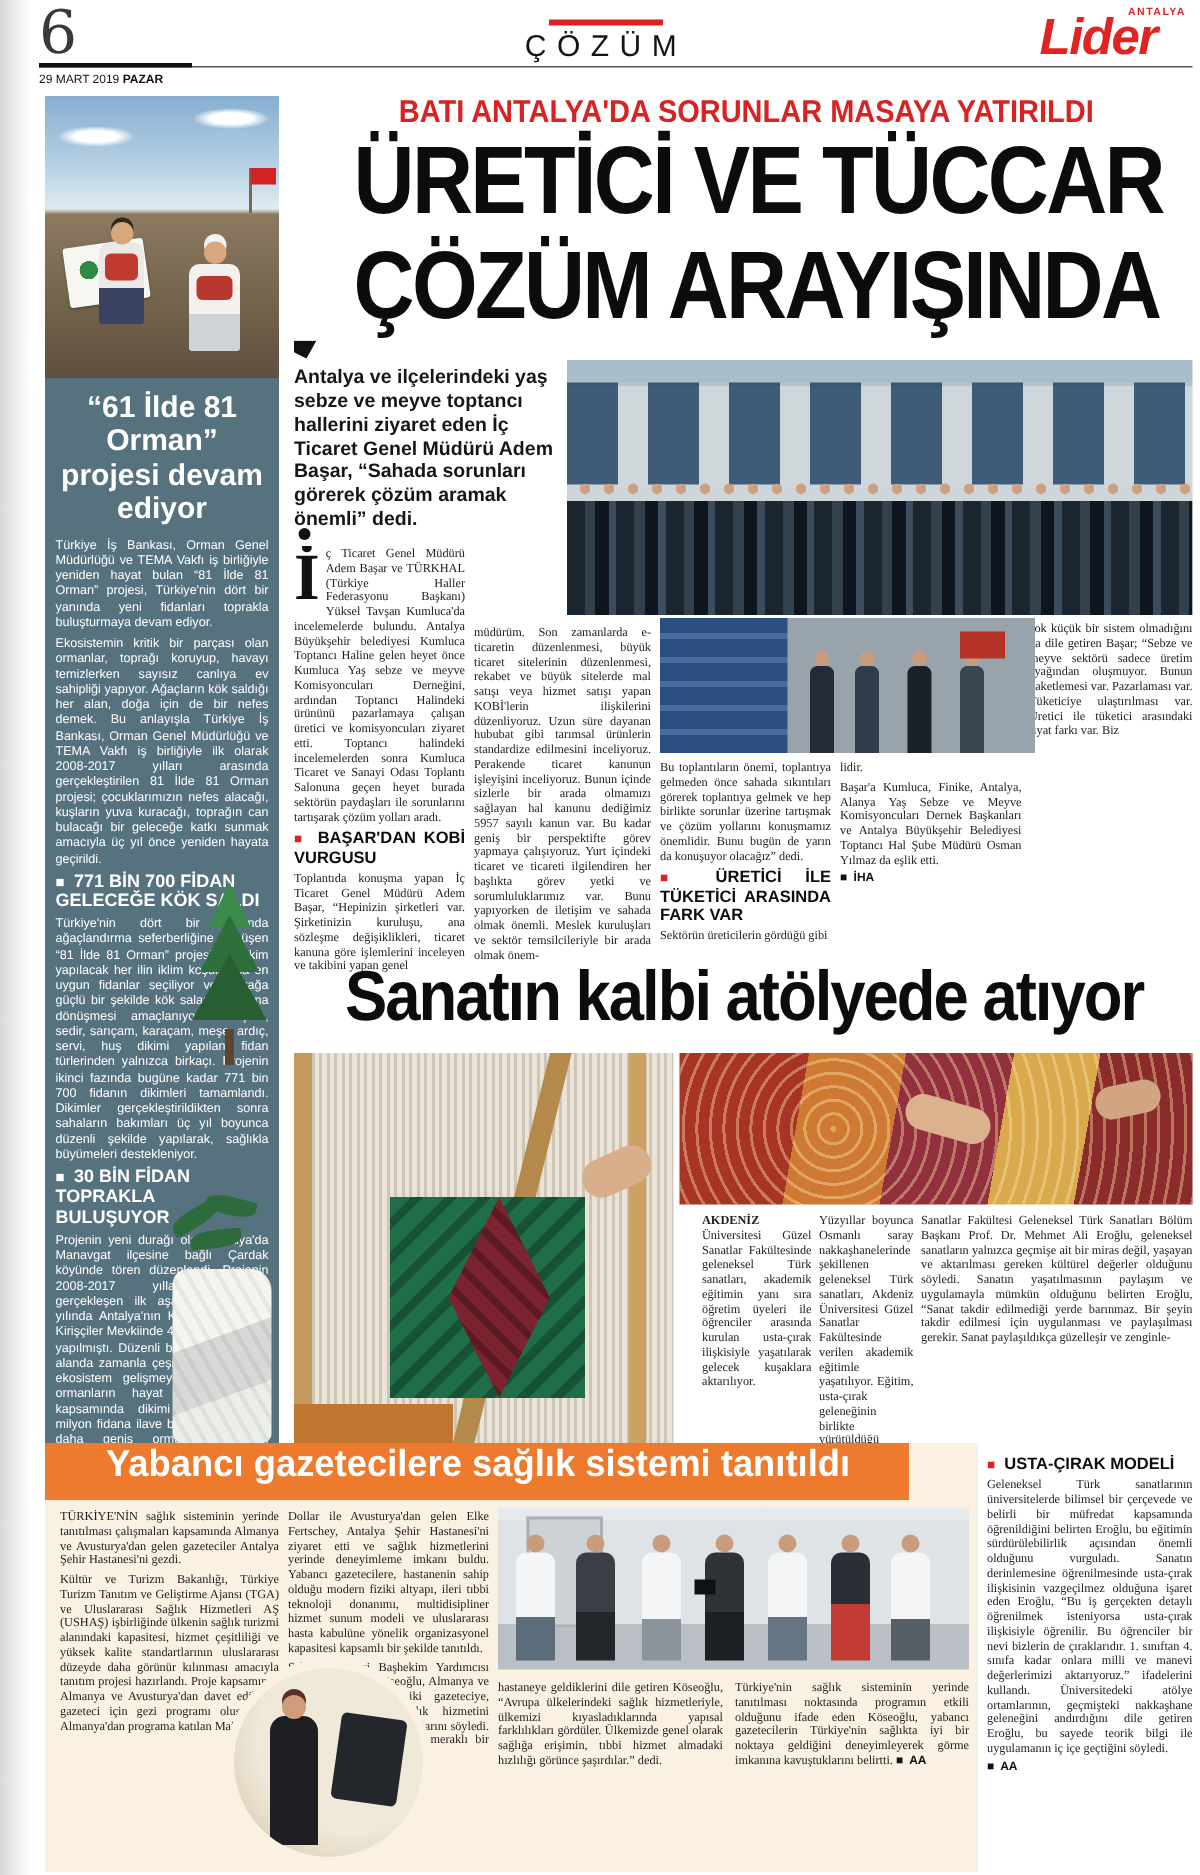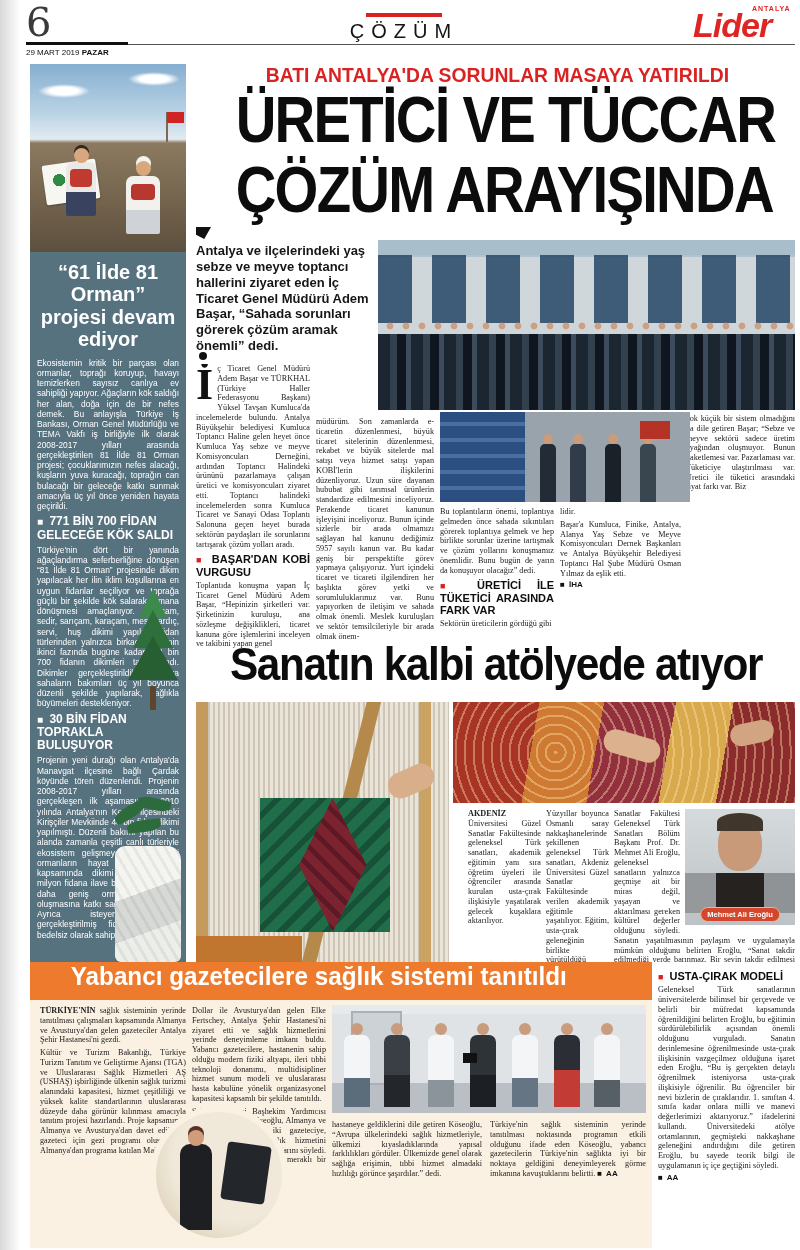--- a/index.html
+++ b/index.html
@@ -152,29 +152,29 @@
   .s2-head{left:196px;top:640px;width:600px;text-align:center;font:900 47px/1 "Liberation Sans",sans-serif;
     color:#0c0c0c;letter-spacing:-1.5px;transform:scaleX(.9);white-space:nowrap}
   .s2-colA{left:468px;top:809px;width:73px;height:153px;overflow:hidden}
   .s2-colA .lead-word{font-weight:700}
   .s2-colB{left:546px;top:809px;width:63px;height:153px;overflow:hidden}
   .s2-colC{left:614px;top:809px;width:181px;height:153px;overflow:hidden}
   .s2-strip{left:658px;top:966px;width:137px;height:281px;overflow:hidden}
 
   
   .s3-bg{left:30px;top:962px;width:622px;height:286px;background:#fbf1e2;z-index:1}
-  .s3-banner{left:30px;top:962px;width:622px;height:38px;background:#ee7b2d;z-index:2}
+  .s3-banner{left:30px;top:962px;width:576px;height:38px;background:#ee7b2d;z-index:2}
   .s3-banner-text{height:38px;line-height:38px;padding-left:42px;font:800 25px "Liberation Sans",sans-serif;
     color:#fff;transform-origin:left center;transform:scaleX(.97);white-space:nowrap}
   .s3-col{z-index:3;font-size:8.2px;line-height:1.19}
   .s3-col1{left:40px;top:1006px;width:146px;height:238px;overflow:hidden}
   .s3-col2{left:192px;top:1006px;width:134px;height:238px;overflow:hidden}
   .s3-col3{left:332px;top:1120px;width:150px;height:124px;overflow:hidden}
   .s3-col4{left:490px;top:1120px;width:156px;height:124px;overflow:hidden}
-  .lead-word{font-weight:700}
+  .lead-word{font-weight:400}
 </style>
 </head>
 <body>
 
 <div id="page">
 
   <div class="abs h-num">6</div>
   <div class="abs h-rule"></div>
   <div class="abs h-rule-b"></div>
   <div class="abs h-date">
@@ -192,20 +192,21 @@
     <i class="flagpole"></i>
     <i class="flag"></i>
     <i class="sign"></i>
     <i class="person p1"></i>
     <i class="person p2"></i>
   </div>
 
   <div class="abs rail-box">
     <div class="rail-head">“61 İlde 81 Orman” projesi devam ediyor</div>
     <div class="rail-body">
+      <p>Türkiye İş Bankası, Orman Genel Müdürlüğü ve TEMA Vakfı iş birliğiyle yeniden hayat bulan “81 İlde 81 Orman” projesi, Türkiye'nin dört bir yanında yeni fidanları toprakla buluşturmaya devam ediyor.</p>
       <p>Ekosistemin kritik bir parçası olan ormanlar, toprağı koruyup, havayı temizlerken sayısız canlıya ev sahipliği yapıyor. Ağaçların kök saldığı her alan, doğa için de bir nefes demek. Bu anlayışla Türkiye İş Bankası, Orman Genel Müdürlüğü ve TEMA Vakfı iş birliğiyle ilk olarak 2008-2017 yılları arasında gerçekleştirilen 81 İlde 81 Orman projesi; çocuklarımızın nefes alacağı, kuşların yuva kuracağı, toprağın can bulacağı bir geleceğe katkı sunmak amacıyla üç yıl önce yeniden hayata geçirildi.</p>
       <div class="rail-sub">
         <span class="sq">■</span>
         <span>771 BİN 700 FİDAN GELECEĞE KÖK SALDI</span>
       </div>
       <p>Türkiye'nin dört bir yanında ağaçlandırma seferberliğine dönüşen “81 İlde 81 Orman” projesinde dikim yapılacak her ilin iklim koşullarına en uygun fidanlar seçiliyor ve toprağa güçlü bir şekilde kök salarak ormana dönüşmesi amaçlanıyor. Kızılçam, sedir, sarıçam, karaçam, meşe, ardıç, servi, huş dikimi yapılan fidan türlerinden yalnızca birkaçı. Projenin ikinci fazında bugüne kadar 771 bin 700 fidanın dikimleri tamamlandı. Dikimler gerçekleştirildikten sonra sahaların bakımları üç yıl boyunca düzenli şekilde yapılarak, sağlıkla büyümeleri destekleniyor.</p>
       <div class="rail-sub">
         <span class="sq">■</span>
         <span>30 BİN FİDAN TOPRAKLA BULUŞUYOR</span>
       </div>
@@ -299,25 +300,20 @@
     <i class="hand2"></i>
   </div>
 
   <div class="abs s2-colA body-txt just">
     <p><span class="lead-word">AKDENİZ</span> <span>Üniversitesi Güzel Sanatlar Fakültesinde geleneksel Türk sanatları, akademik eğitimin yanı sıra öğretim üyeleri ile öğrenciler arasında kurulan usta-çırak ilişkisiyle yaşatılarak gelecek kuşaklara aktarılıyor.</span></p>
   </div>
   <div class="abs s2-colB body-txt just">
     <p>Yüzyıllar boyunca Osmanlı saray nakkaşhanelerinde şekillenen geleneksel Türk sanatları, Akdeniz Üniversitesi Güzel Sanatlar Fakültesinde verilen akademik eğitimle yaşatılıyor. Eğitim, usta-çırak geleneğinin birlikte yürütüldüğü atölyelerde veriliyor. Akdeniz Üniversitesi Güzel</p>
   </div>
   <div class="abs s2-colC body-txt just">
-    <div class="ph-eroglu">
-      <i class="head"></i>
-      <i class="torso"></i>
-      <span class="cap">Mehmet Ali Eroğlu</span>
-    </div>
     <p>Sanatlar Fakültesi Geleneksel Türk Sanatları Bölüm Başkanı Prof. Dr. Mehmet Ali Eroğlu, geleneksel sanatların yalnızca geçmişe ait bir miras değil, yaşayan ve aktarılması gereken kültürel değerler olduğunu söyledi. Sanatın yaşatılmasının paylaşım ve uygulamayla mümkün olduğunu belirten Eroğlu, “Sanat takdir edilmediği yerde barınmaz. Bir şeyin takdir edilmesi için uygulanması ve paylaşılması gerekir. Sanat paylaşıldıkça güzelleşir ve zenginle-</p>
   </div>
 
   <div class="abs s2-strip body-txt just">
     <div class="subhead">
       <span class="sq">■</span>
       <span>USTA-ÇIRAK MODELİ</span>
     </div>
     <p>Geleneksel Türk sanatlarının üniversitelerde bilimsel bir çerçevede ve belirli bir müfredat kapsamında öğrenildiğini belirten Eroğlu, bu eğitimin sürdürülebilirlik açısından önemli olduğunu vurguladı. Sanatın derinlemesine öğrenilmesinde usta-çırak ilişkisinin vazgeçilmez olduğuna işaret eden Eroğlu, “Bu iş gerçekten detaylı öğrenilmek isteniyorsa usta-çırak ilişkisiyle öğrenilir. Bu öğrenciler bir nevi bizlerin de çıraklarıdır. 1. sınıftan 4. sınıfa kadar onlara milli ve manevi değerlerimizi aktarıyoruz.” ifadelerini kullandı. Üniversitedeki atölye ortamlarının, geçmişteki nakkaşhane geleneğini andırdığını dile getiren Eroğlu, bu sayede teorik bilgi ile uygulamanın iç içe geçtiğini söyledi.</p>
     <div class="tag">

